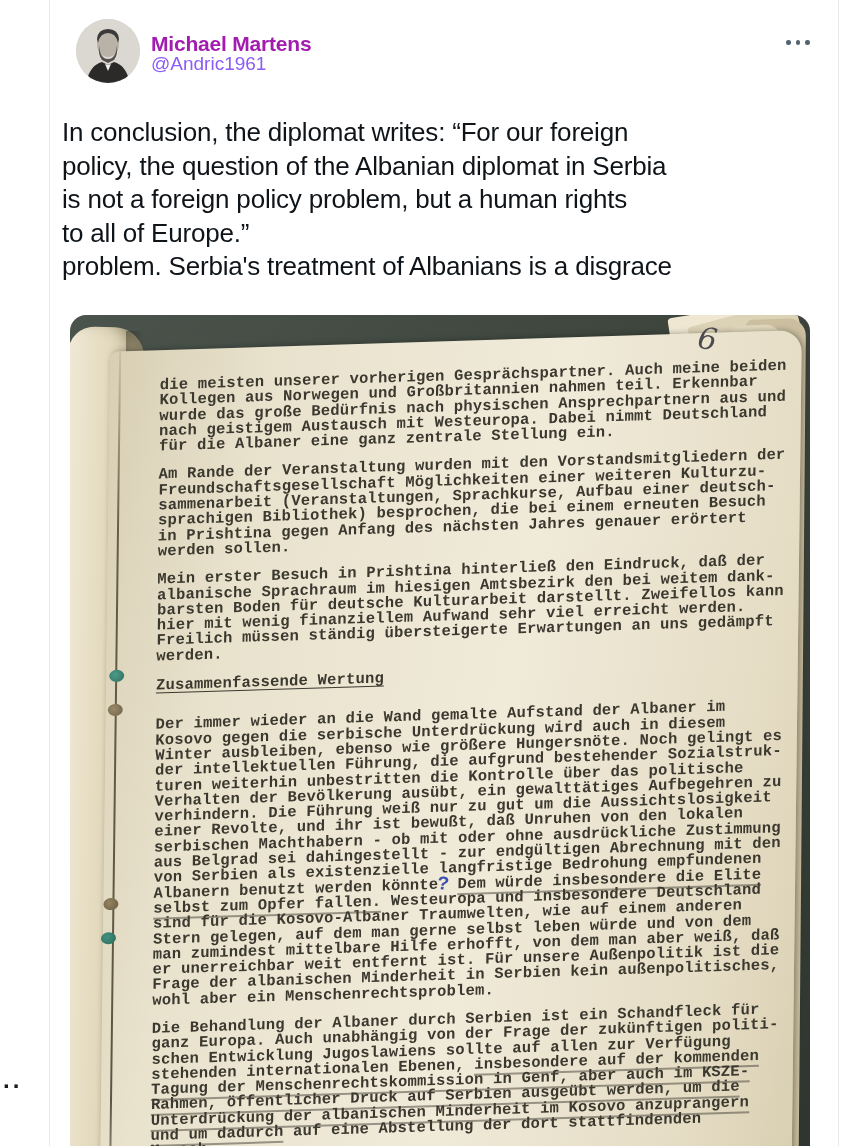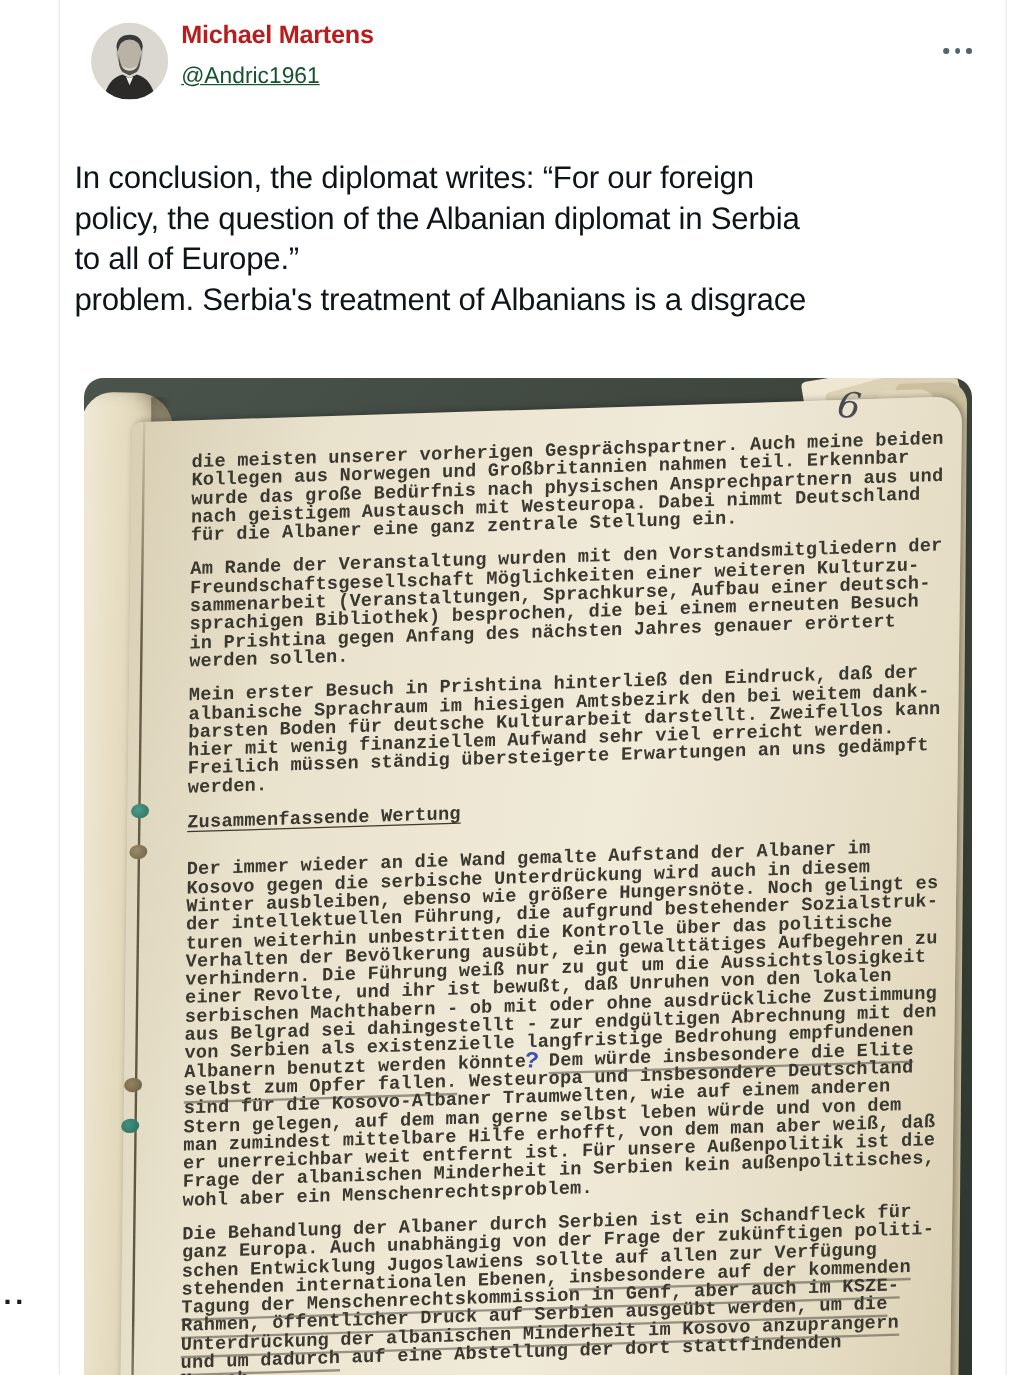--- a/index.html
+++ b/index.html
@@ -7,28 +7,28 @@
           font-family:"Liberation Sans",sans-serif;}
   .col-border{position:absolute;top:0;bottom:0;width:1px;background:#e6e9ec;}
   .col-border.left{left:49px;}
   .col-border.right{left:838px;}
   .stray-dots{position:absolute;left:3px;top:1066px;font-size:24px;font-weight:700;
               letter-spacing:3px;color:#1a1a1a;}
 
   
   .avatar{position:absolute;left:76px;top:19px;width:64px;height:64px;border-radius:50%;
           overflow:hidden;background:#d9d6d0;}
-  .author-name{position:absolute;left:151px;top:18px;font-size:21px;font-weight:700;
-               color:#b91c1c;letter-spacing:-0.2px;}
-  .author-handle{position:absolute;left:151px;top:53px;font-size:19px;color:#14532d;text-decoration:underline;}
+  .author-name{position:absolute;left:151px;top:32px;font-size:21px;font-weight:700;
+               color:#a21caf;letter-spacing:-0.2px;}
+  .author-handle{position:absolute;left:151px;top:53px;font-size:19px;color:#8b5cf6;}
   .more-btn{position:absolute;left:786px;top:40px;display:flex;gap:5px;cursor:pointer;}
   .more-btn i{width:4.5px;height:4.5px;border-radius:50%;background:#536471;display:block;}
 
   
-  .tweet-text{position:absolute;left:62px;top:116px;color:#0f1419;margin-top:16px;}
+  .tweet-text{position:absolute;left:62px;top:116px;color:#0f1419;}
   .tweet-text .tline{font-size:26px;line-height:33.5px;letter-spacing:-0.2px;white-space:nowrap;}
 
   
   .photo{position:absolute;left:70px;top:315px;width:740px;height:831px;
          border-radius:16px 16px 0 0;overflow:hidden;cursor:pointer;
          background:linear-gradient(135deg,#4b544c 0%,#3b433b 45%,#2e362f 100%);}
   .flap{position:absolute;background:#e7decb;}
   .flap.f1{left:600px;top:-6px;width:120px;height:44px;transform:rotate(-9deg);background:#efe7d2;border-radius:4px;}
   .flap.f2{left:620px;top:-2px;width:110px;height:36px;transform:rotate(-15deg);background:#dcd2b6;border-radius:4px;}
   .stack{position:absolute;transform:rotate(-2deg) skewX(-2.5deg);transform-origin:50% 0;}
@@ -86,20 +86,21 @@
   <div class="author-handle">@Andric1961</div>
   <div class="more-btn">
     <i></i>
     <i></i>
     <i></i>
   </div>
 
   <div class="tweet-text" id="tweet-body">
       <div class="tline">In conclusion, the diplomat writes: “For our foreign</div>
       <div class="tline">policy, the question of the Albanian diplomat in Serbia</div>
+      <div class="tline">is not a foreign policy problem, but a human rights</div>
       <div class="tline">to all of Europe.”</div>
       <div class="tline">problem. Serbia's treatment of Albanians is a disgrace</div>
     </div>
 
   <div class="photo">
     <div class="flap f1"></div>
     <div class="flap f2"></div>
     <div class="stack s1"></div>
     <div class="stack s2"></div>
     <div class="verso"></div>

